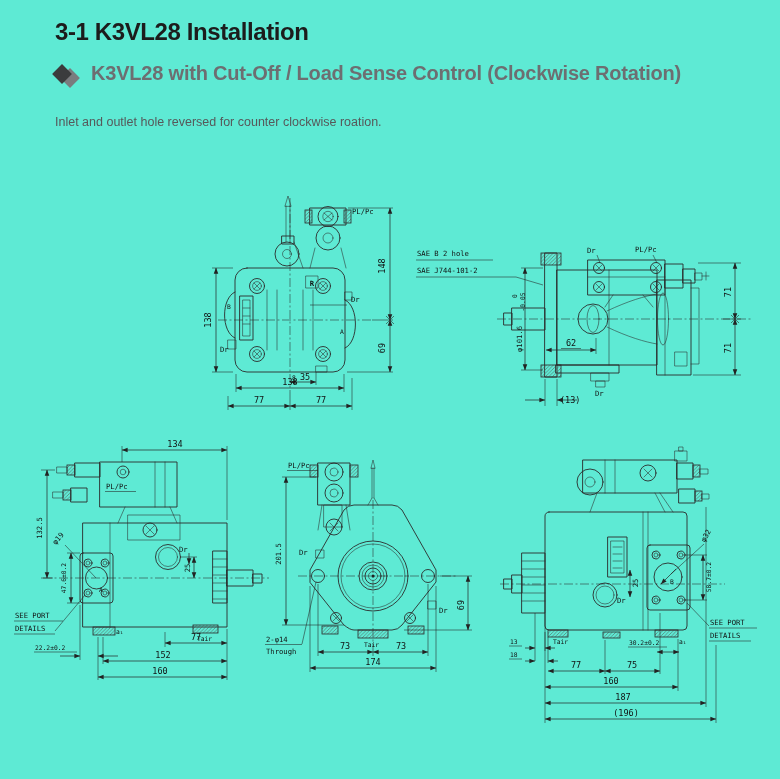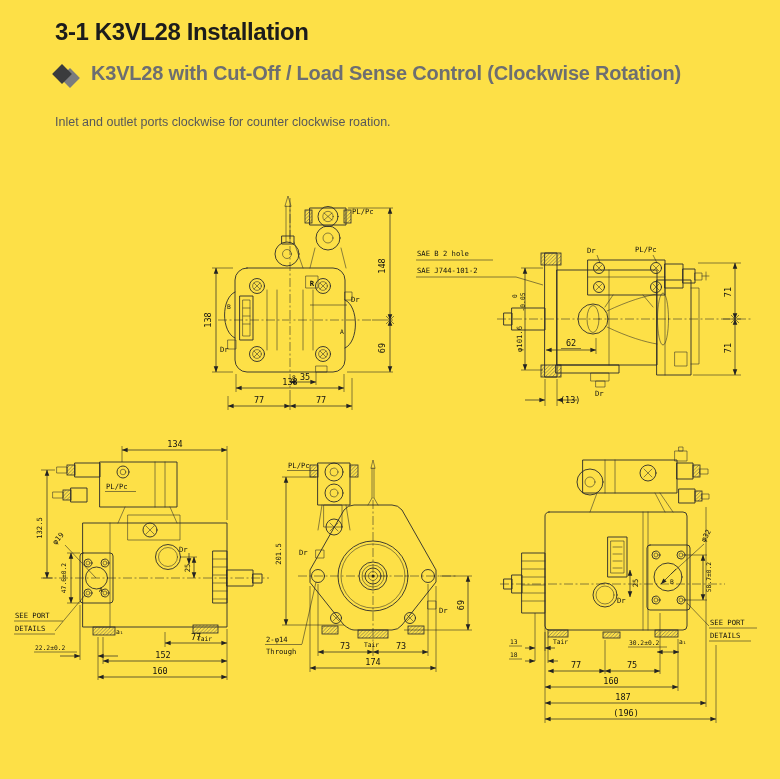--- a/index.html
+++ b/index.html
@@ -1,16 +1,16 @@
 <!DOCTYPE html>
 <html><head>
 <meta charset="utf-8">
 <style>
   html,body{margin:0;padding:0;background:#fff;}
-  #page{position:relative;width:780px;height:779px;background:#fde047;overflow:hidden;
+  #page{position:relative;width:780px;height:779px;background:#5eead4;overflow:hidden;
         font-family:"Liberation Sans",sans-serif;}
   
   #title{position:absolute;left:55px;top:18px;font-size:24px;font-weight:bold;
          color:#1c1c1c;letter-spacing:-0.4px;}
   #subtitle-row{position:absolute;left:55px;top:62px;display:flex;align-items:center;}
   .dia{width:14px;height:14px;transform:rotate(45deg);display:inline-block;}
   .dia.dark{background:#3b3c3d;position:relative;z-index:2;}
   .dia.gray{background:#7a7b7e;margin-left:-6px;margin-top:9px;z-index:1;}
   #subtitle{margin-left:14px;font-size:20px;font-weight:bold;color:#6d6e71;letter-spacing:-0.2px;}
   #note{position:absolute;left:55px;top:115px;font-size:12.5px;color:#57585a;}
@@ -44,21 +44,21 @@
       </pattern>
     </defs>
   </svg>
 
   <div id="title">3-1 K3VL28 Installation</div>
   <div id="subtitle-row">
     <span class="dia dark"></span>
     <span class="dia gray"></span>
     <span id="subtitle">K3VL28 with Cut-Off / Load Sense Control (Clockwise Rotation)</span>
   </div>
-  <div id="note">Inlet and outlet ports clockwise for counter clockwise roation.</div>
+  <div id="note">Inlet and outlet hole reversed for counter clockwise roation.</div>
 
   <svg class="dw" style="left:140px;top:192px" width="265" height="235" viewBox="0 0 265 235">
     <g>
       <line class="cl" x1="150" y1="6" x2="150" y2="200"></line>
       <line class="cl" x1="78" y1="128" x2="232" y2="128"></line>
     </g>
     <g>
       <rect class="s" x="95" y="76" width="110" height="104" rx="12"></rect>
       <path class="s" d="M95,100 C81,106 81,140 95,146"></path>
       <path class="s" d="M205,108 C219,114 219,150 205,156"></path>

